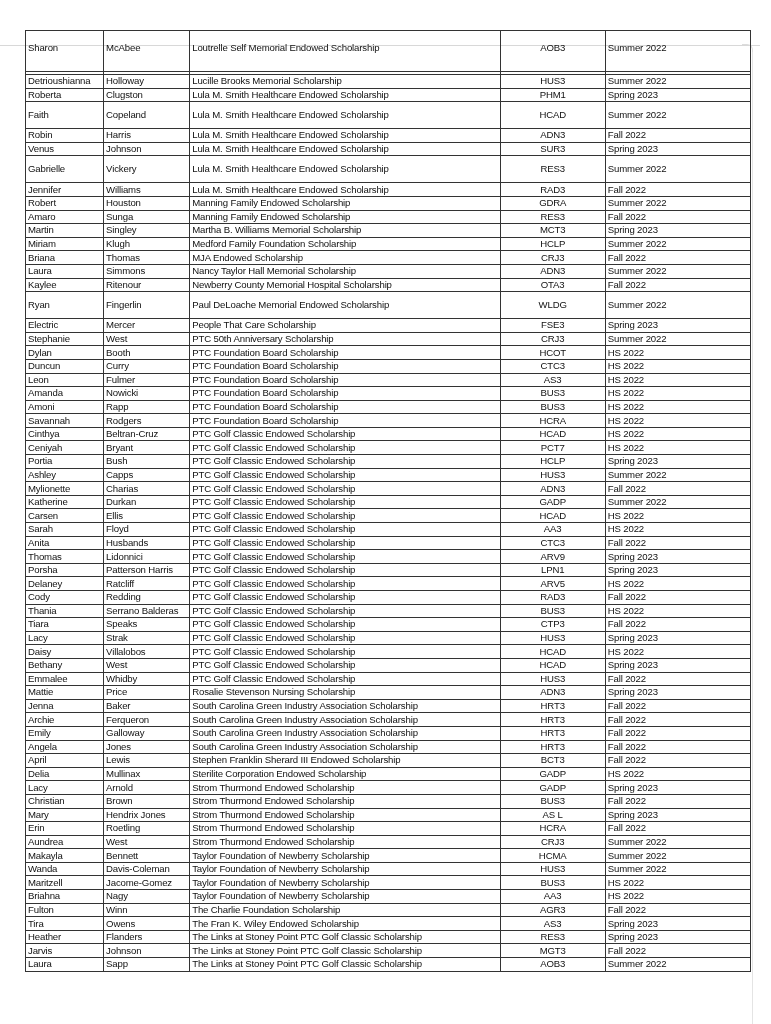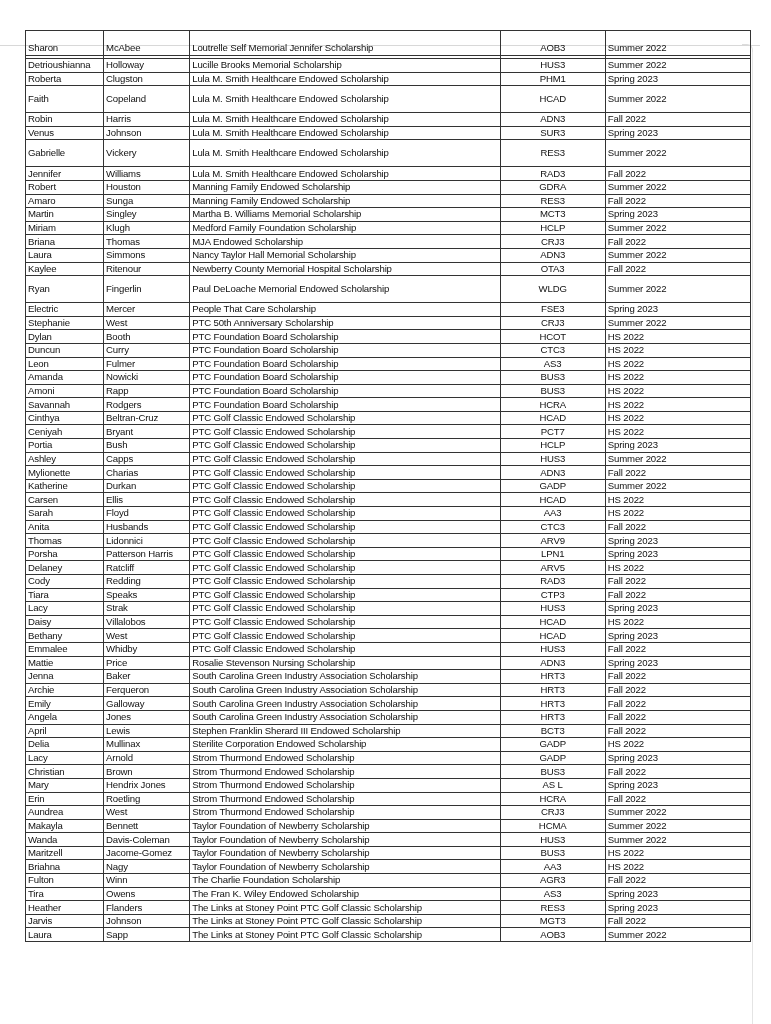--- a/index.html
+++ b/index.html
@@ -8,21 +8,21 @@
     .faint-line { position: absolute; left: 0; top: 45px; width: 760px; height: 1px; background: #d8d8d8; }
     .faint-edge { position: absolute; left: 752px; top: 52px; width: 1px; height: 972px; background: #e4e4e4; }
     .faint-corner { position: absolute; left: 742px; top: 44px; width: 10px; height: 10px;
                     border-top: 1px solid #dcdcdc; border-right: 1px solid #dcdcdc; border-top-right-radius: 6px; }
     table.roster { position: absolute; left: 25px; top: 30px; border-collapse: collapse; table-layout: fixed;
                    width: 726px; font-size: 9.6px; letter-spacing: -0.15px; }
     table.roster td { border: 1px solid #333; padding: 0 0 0 2px; height: 12.6px; line-height: 12px;
                       white-space: nowrap; overflow: hidden; vertical-align: middle; }
     table.roster td.code { text-align: center; padding: 0; }
     table.roster tr.tall td { height: 26px; margin-top: 28px; }
-    table.roster tr.first td { height: 23px; vertical-align: bottom; padding-bottom: 1px; }
+    table.roster tr.first td { height: 23px; vertical-align: bottom; padding-bottom: 17px; }
     table.roster tr.gap td { height: 2px; padding: 0; line-height: 2px; font-size: 0; }
     col.c1 { width: 78px; } col.c2 { width: 86px; } col.c3 { width: 310px; } col.c4 { width: 105px; } col.c5 { width: 145px; }
   </style>
 </head>
 <body>
 
 <div class="faint-line"></div>
 <div class="faint-corner"></div>
 <div class="faint-edge"></div>
 
@@ -31,21 +31,21 @@
       <col class="c1">
       <col class="c2">
       <col class="c3">
       <col class="c4">
       <col class="c5">
     </colgroup>
   <tbody id="roster-body">
       <tr class="first">
         <td>Sharon</td>
         <td>McAbee</td>
-        <td>Loutrelle Self Memorial Jennifer Scholarship</td>
+        <td>Loutrelle Self Memorial Endowed Scholarship</td>
         <td class="code">AOB3</td>
         <td>Summer 2022</td>
       </tr>
       <tr class="gap">
         <td></td>
         <td></td>
         <td></td>
         <td></td>
         <td></td>
       </tr>
@@ -295,20 +295,27 @@
         <td>HS 2022</td>
       </tr>
       <tr>
         <td>Cody</td>
         <td>Redding</td>
         <td>PTC Golf Classic Endowed Scholarship</td>
         <td class="code">RAD3</td>
         <td>Fall 2022</td>
       </tr>
       <tr>
+        <td>Thania</td>
+        <td>Serrano Balderas</td>
+        <td>PTC Golf Classic Endowed Scholarship</td>
+        <td class="code">BUS3</td>
+        <td>HS 2022</td>
+      </tr>
+      <tr>
         <td>Tiara</td>
         <td>Speaks</td>
         <td>PTC Golf Classic Endowed Scholarship</td>
         <td class="code">CTP3</td>
         <td>Fall 2022</td>
       </tr>
       <tr>
         <td>Lacy</td>
         <td>Strak</td>
         <td>PTC Golf Classic Endowed Scholarship</td>

